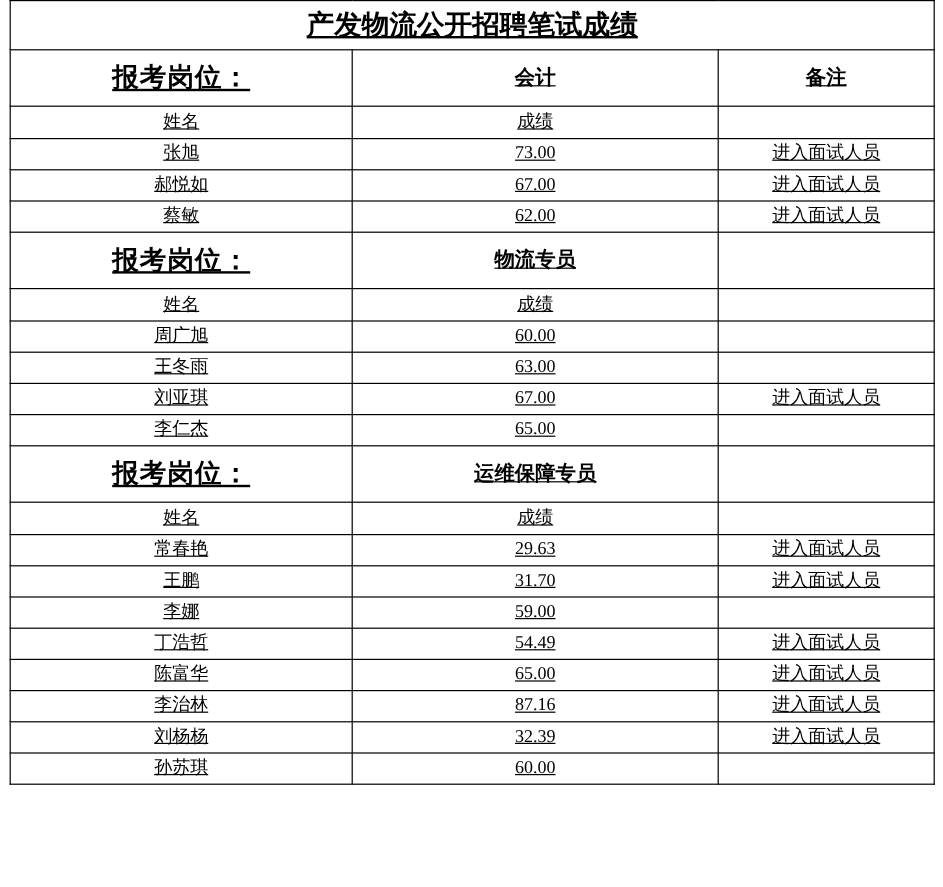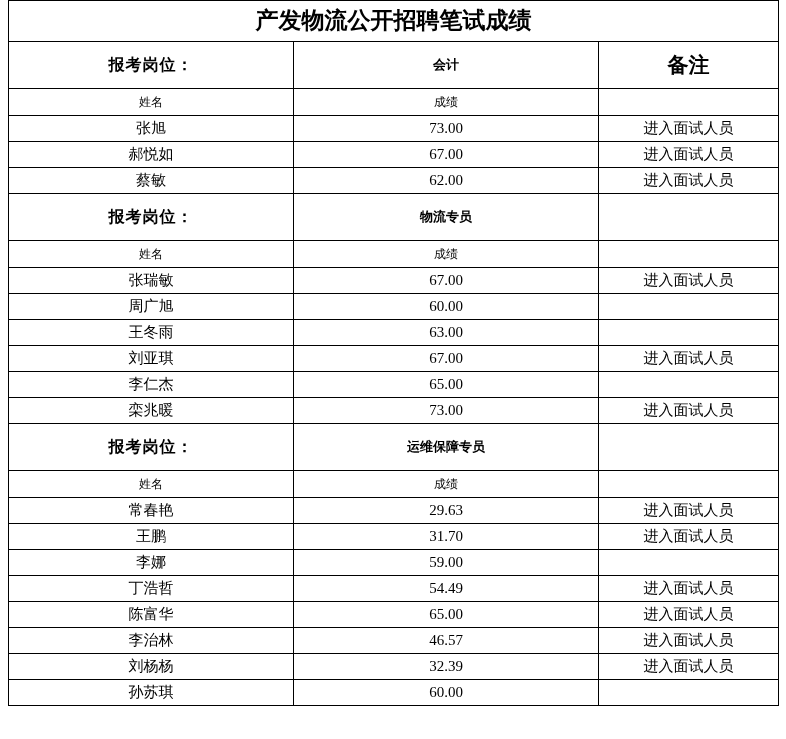--- a/index.html
+++ b/index.html
@@ -12,20 +12,21 @@
     height: 739px;
     font-family: "Liberation Serif", "DejaVu Serif", serif;
     color: #000000;
     overflow: hidden;
   }
   .sheet {
     width: 786px;
     height: 739px;
     position: relative;
     box-sizing: border-box;
+    text-decoration: underline;
   }
   table.grid {
     width: 770px;
     margin-left: 8px;
     border-collapse: collapse;
     table-layout: fixed;
   }
   table.grid td {
     border: 1px solid #000000;
     padding: 0;
@@ -53,40 +54,40 @@
   }
   tr.title-row td.title-cell {
     border-left: 1px solid #000000;
     border-right: 1px solid #000000;
   }
 
   
   tr.pos-row td {
     height: 46px;
     line-height: 46px;
-    font-size: 16px;
+    font-size: 22px;
     font-weight: bold;
   }
   tr.pos-row td.pos-label {
     letter-spacing: 1px;
   }
   tr.pos-row td.pos-value {
-    font-size: 13px;
+    font-size: 17px;
     font-weight: bold;
   }
   tr.pos-row td.pos-note {
-    font-size: 21px;
+    font-size: 17px;
     font-weight: bold;
   }
 
   
   tr.sub-row td {
     height: 26px;
     line-height: 26px;
-    font-size: 12px;
+    font-size: 15px;
   }
 
   tr.data-row td {
     height: 25px;
     line-height: 25px;
     font-size: 15px;
   }
   td.note-cell {
     font-size: 15px;
   }
@@ -137,48 +138,38 @@
         <td class="pos-label">报考岗位：</td>
         <td class="pos-value">物流专员</td>
         <td></td>
       </tr>
       <tr class="sub-row">
         <td>姓名</td>
         <td>成绩</td>
         <td></td>
       </tr>
       <tr class="data-row">
-        <td>张瑞敏</td>
-        <td>67.00</td>
-        <td class="note-cell">进入面试人员</td>
-      </tr>
-      <tr class="data-row">
         <td>周广旭</td>
         <td>60.00</td>
         <td class="note-cell"></td>
       </tr>
       <tr class="data-row">
         <td>王冬雨</td>
         <td>63.00</td>
         <td class="note-cell"></td>
       </tr>
       <tr class="data-row">
         <td>刘亚琪</td>
         <td>67.00</td>
         <td class="note-cell">进入面试人员</td>
       </tr>
       <tr class="data-row">
         <td>李仁杰</td>
         <td>65.00</td>
         <td class="note-cell"></td>
-      </tr>
-      <tr class="data-row">
-        <td>栾兆暖</td>
-        <td>73.00</td>
-        <td class="note-cell">进入面试人员</td>
       </tr>
 
       <tr class="pos-row">
         <td class="pos-label">报考岗位：</td>
         <td class="pos-value">运维保障专员</td>
         <td></td>
       </tr>
       <tr class="sub-row">
         <td>姓名</td>
         <td>成绩</td>
@@ -204,21 +195,21 @@
         <td>54.49</td>
         <td class="note-cell">进入面试人员</td>
       </tr>
       <tr class="data-row">
         <td>陈富华</td>
         <td>65.00</td>
         <td class="note-cell">进入面试人员</td>
       </tr>
       <tr class="data-row">
         <td>李治林</td>
-        <td>46.57</td>
+        <td>87.16</td>
         <td class="note-cell">进入面试人员</td>
       </tr>
       <tr class="data-row">
         <td>刘杨杨</td>
         <td>32.39</td>
         <td class="note-cell">进入面试人员</td>
       </tr>
       <tr class="data-row">
         <td>孙苏琪</td>
         <td>60.00</td>

